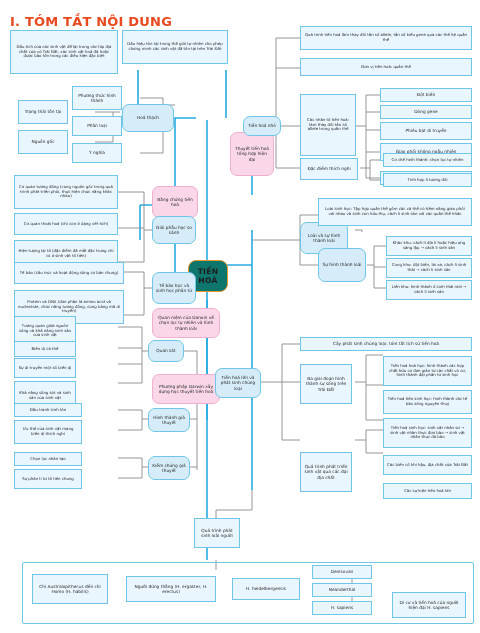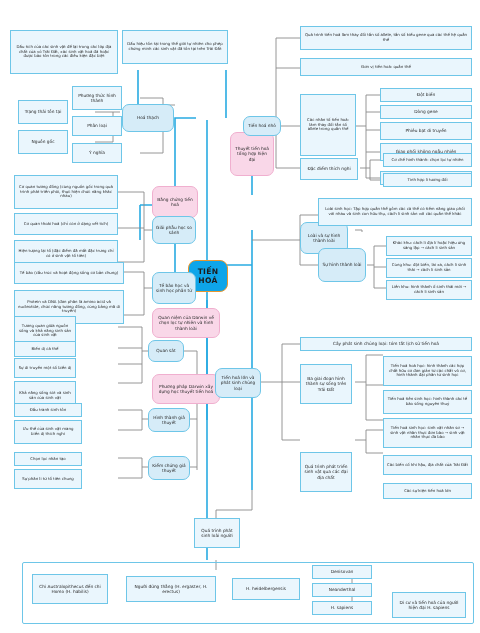--- a/index.html
+++ b/index.html
@@ -34,21 +34,21 @@
   
   .blue-r{
     background:#D6ECF8;border:1px solid #6EC6E8;border-radius:7px;
   }
   
   .pink{
     background:#F9D7E8;border:1px solid #F0AFCF;border-radius:7px;
   }
   
   .center{
-    background:#0ea5e9;border:1px solid #E8972F;border-radius:8px;
+    background:#0f766e;border:1px solid #E8972F;border-radius:8px;
     font-weight:bold;color:#1d1d1d;letter-spacing:.3px;
   }
   .group-frame{
     position:absolute;box-sizing:border-box;
     border:1px solid #6EC6E8;background:transparent;border-radius:2px;
   }
   .fs4{font-size:3.9px;}
   .fs45{font-size:4.3px;}
   .fs7{font-size:7.6px;}
 </style>
@@ -185,20 +185,21 @@
       <path d="M352,604 L367,604" marker-end="url(#ar)"></path>
       <path d="M426,604 L436,604" marker-end="url(#ar)"></path>
     </g>
     <defs>
       <marker id="ar" markerWidth="4" markerHeight="4" refX="3" refY="2" orient="auto">
         <path d="M0,0 L4,2 L0,4 z" fill="#6a6a6a"></path>
       </marker>
     </defs>
   </svg>
 
+  <div class="title">I. TÓM TẮT NỘI DUNG</div>
 
   <div class="node center fs7" style="left:188px;top:260px;width:40px;height:32px;">TIẾN HOÁ</div>
 
   <div class="node blue fs4" style="left:10px;top:30px;width:108px;height:44px;">Dấu tích của các sinh vật để lại trong các lớp địa chất của vỏ Trái Đất, xác sinh vật hoá đá hoặc được bảo tồn trong các điều kiện đặc biệt</div>
   <div class="node blue fs4" style="left:122px;top:30px;width:106px;height:34px;">Dấu hiệu tồn tại trong thế giới tự nhiên cho phép chứng minh các sinh vật đã tồn tại trên Trái Đất</div>
 
   <div class="node blue-r fs45" style="left:122px;top:104px;width:52px;height:28px;">Hoá thạch</div>
 
   <div class="node blue fs45" style="left:18px;top:100px;width:50px;height:24px;">Trạng thái tồn tại</div>
   <div class="node blue fs45" style="left:18px;top:130px;width:50px;height:24px;">Nguồn gốc</div>

